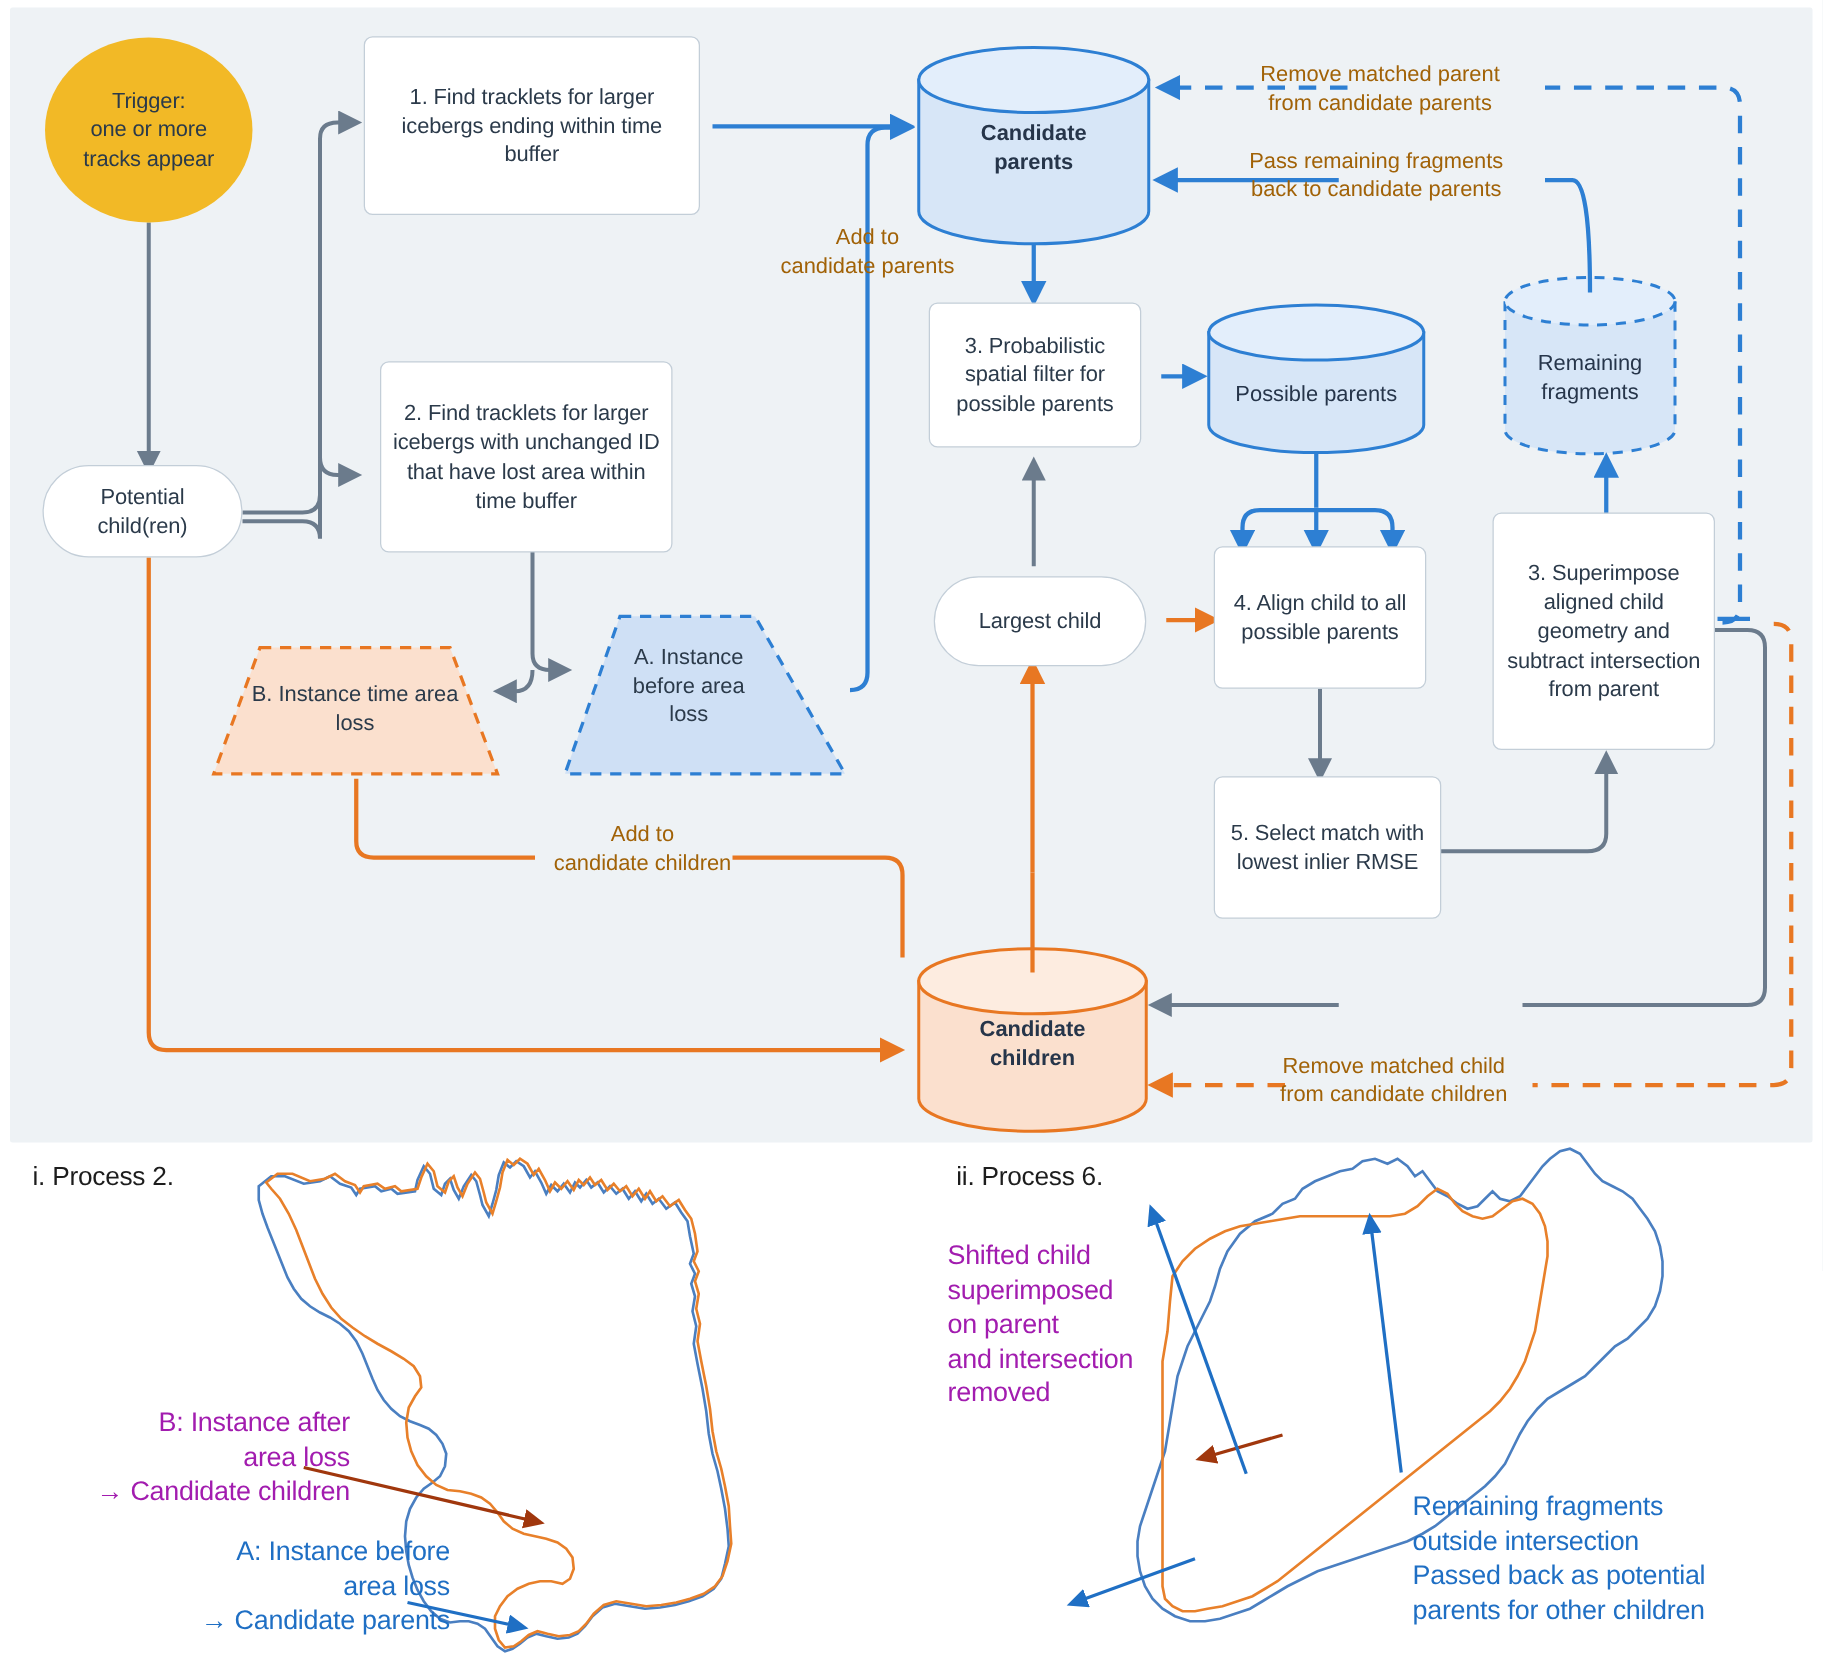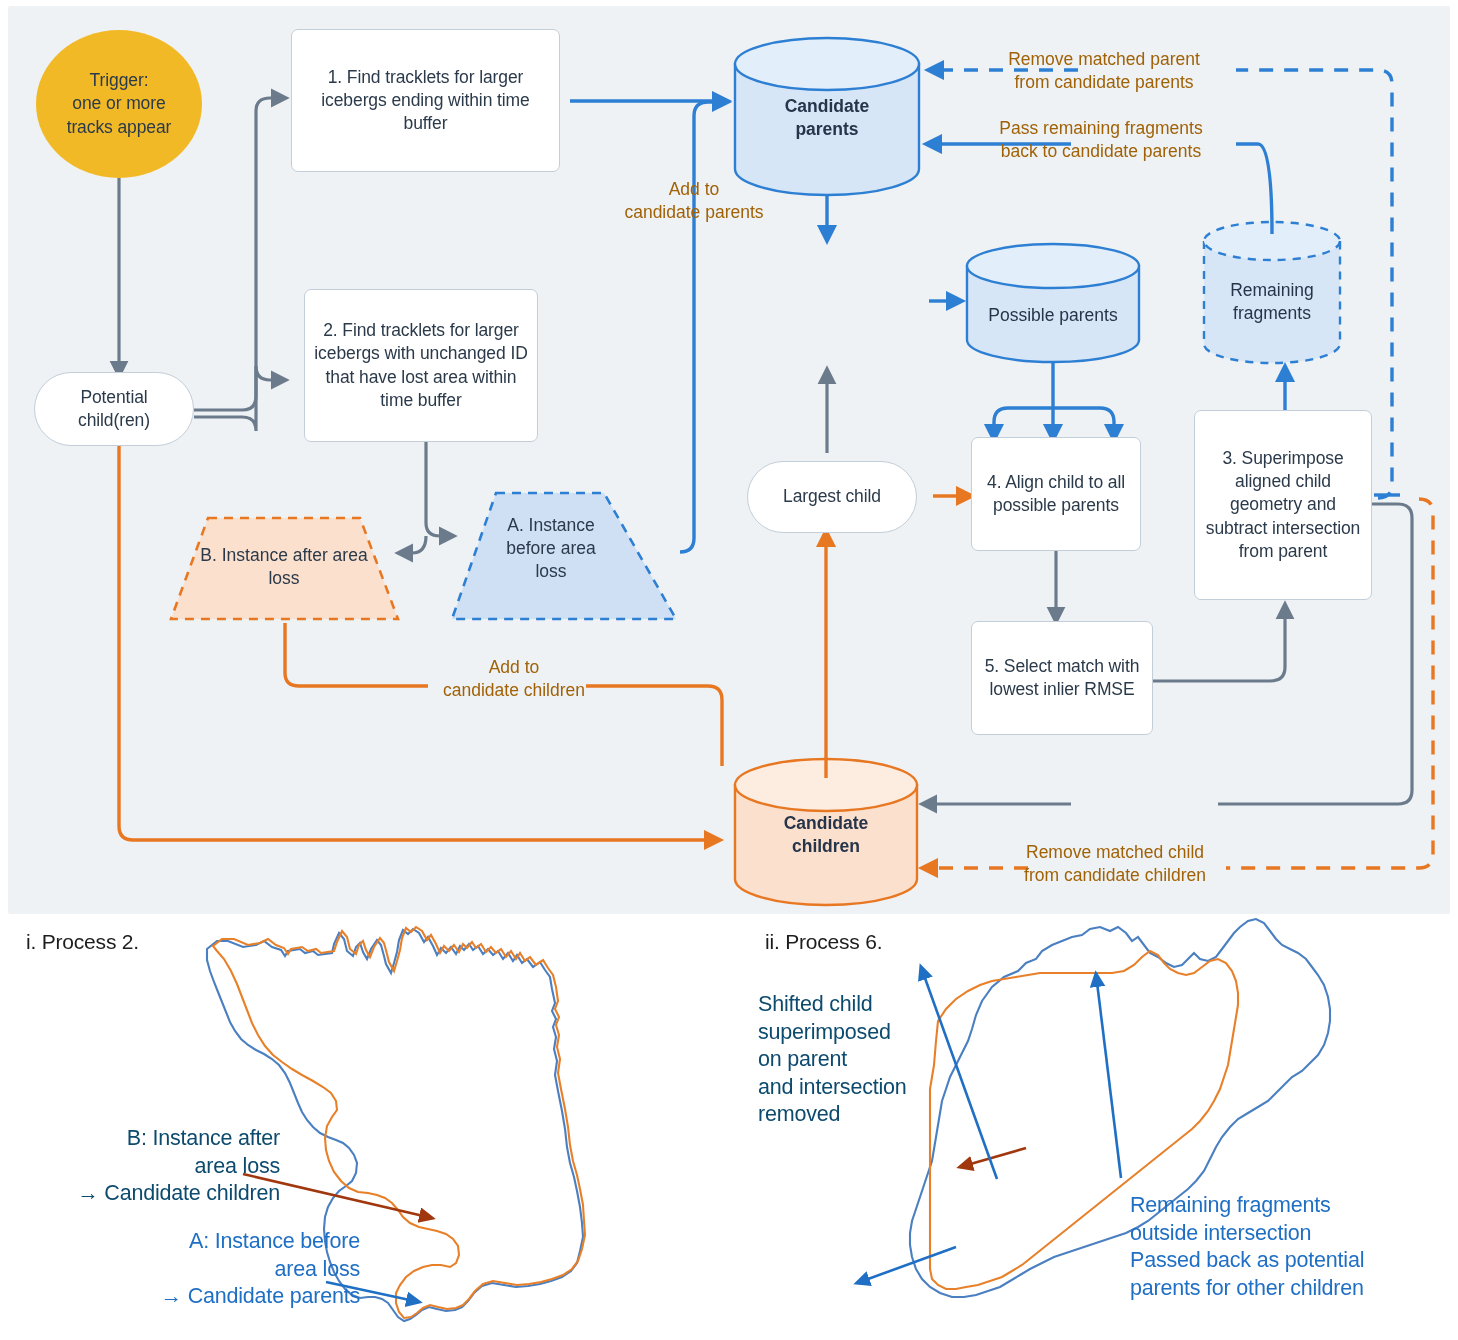--- a/index.html
+++ b/index.html
@@ -80,21 +80,21 @@
     font-size: 21px;
     color: #1d1d1d;
     letter-spacing: -0.2px;
   }
   .ann {
     position: absolute;
     font-size: 21.5px;
     line-height: 1.28;
     letter-spacing: -0.2px;
   }
-  .ann.orange { color: #0c4a6e; }
+  .ann.orange { color: #a21caf; }
   .ann.blue { color: #1f6fc4; }
   .ann.right { text-align: right; }
   .ann.left { text-align: left; }
 </style>
 </head>
 <body>
 
 <div id="root">
 
   <div class="flow-panel">
@@ -204,20 +204,23 @@
     </div>
 
     <div class="node box" style="left:283px; top:23px; width:269px; height:143px;">
       <span>1. Find tracklets for larger icebergs ending within time buffer</span>
     </div>
 
     <div class="node box" style="left:296px; top:235px; width:234px; height:153px;margin-top:48px;">
       <span>2. Find tracklets for larger icebergs with unchanged ID that have lost area within time buffer</span>
     </div>
 
+    <div class="node box" style="left:735px; top:236px; width:170px; height:116px;">
+      <span>3. Probabilistic spatial filter for possible parents</span>
+    </div>
 
     <div class="node pill" style="left:739px; top:455px; width:170px; height:72px;">
       <span>Largest child</span>
     </div>
 
     <div class="node box" style="left:963px; top:431px; width:170px; height:114px;">
       <span>4.  Align child to all possible parents</span>
     </div>
 
     <div class="node box" style="left:963px; top:615px; width:182px; height:114px;">
@@ -232,21 +235,21 @@
 parents</div>
 
     <div class="cyl-label" style="left:959px; top:294px; width:172px; height:30px;">Possible parents</div>
 
     <div class="cyl-label" style="left:1196px; top:268px; width:136px; height:56px; white-space:pre-line;">Remaining
 fragments</div>
 
     <div class="cyl-label bold" style="left:727px; top:800px; width:182px; height:58px; white-space:pre-line;">Candidate
 children</div>
 
-    <div class="trap-label" style="left:180px; top:538px; width:192px;">B. Instance after area loss</div>
+    <div class="trap-label" style="left:180px; top:538px; width:192px;">B. Instance time area loss</div>
 
     <div class="trap-label" style="left:481px; top:508px; width:124px;">A. Instance before area loss</div>
 
     <div class="edge-label" style="left:578px; top:172px; width:216px; white-space:pre-line;">Add to
 candidate parents</div>
 
     <div class="edge-label" style="left:972px; top:42px; width:248px; white-space:pre-line;">Remove matched parent
 from candidate parents</div>
 
     <div class="edge-label" style="left:966px; top:111px; width:254px; white-space:pre-line;">Pass remaining fragments

